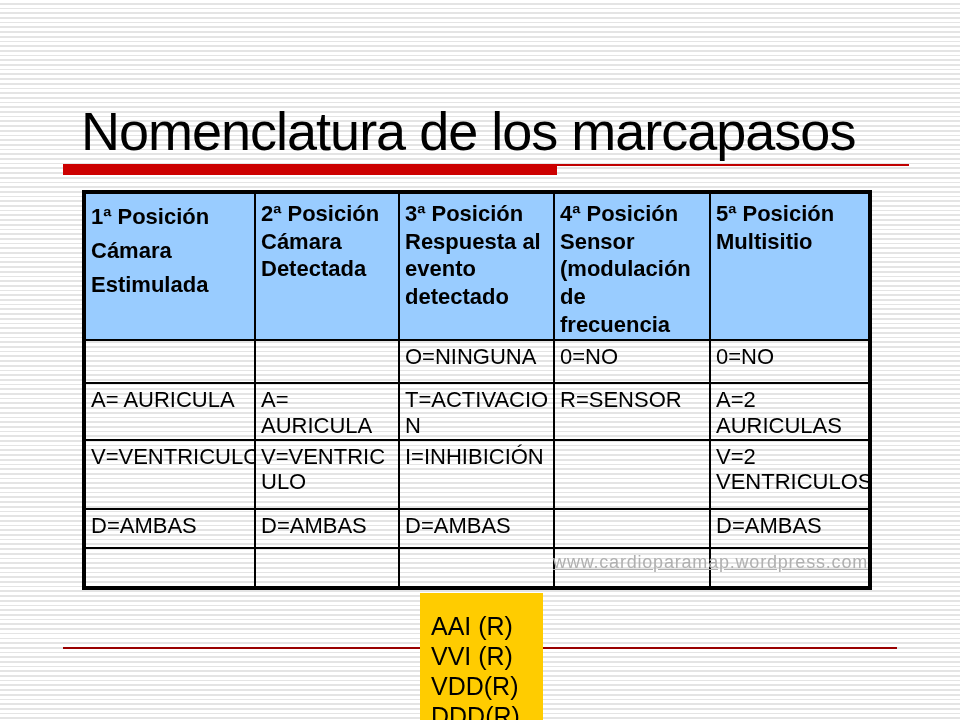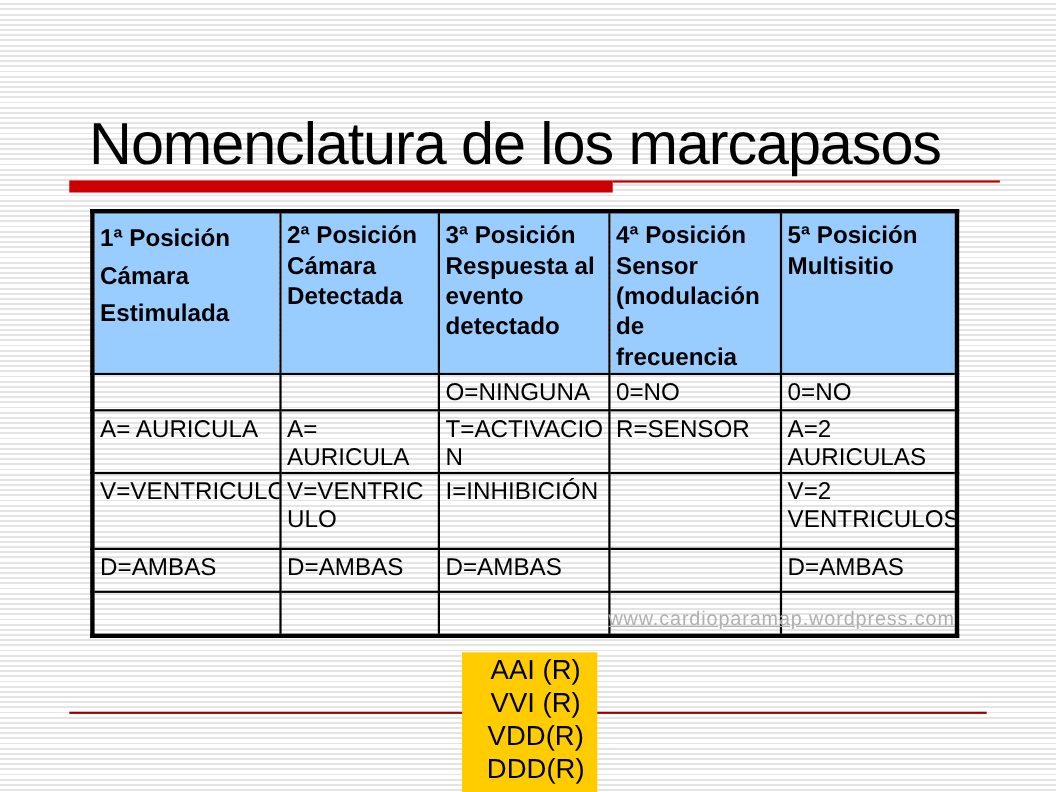--- a/index.html
+++ b/index.html
@@ -65,21 +65,21 @@
     overflow: hidden;
   }
   tr.hr td {
     background: #99ccff;
     font-weight: bold;
     line-height: 1.26;
     padding-top: 6px;
   }
   tr.hr td.loose { line-height: 1.55; }
   tr.hr  { height: 127px; }
-  tr.r1  { height: 33px; }
+  tr.r1  { height: 43px; }
   tr.r2  { height: 36px; }
   tr.r3  { height: 69px; }
   tr.r4  { height: 39px; margin-top: 42px; }
   tr.r5  { height: 40px; }
 
   .watermark {
     position: absolute;
     left: 520px;
     top: 552px;
     width: 348px;
@@ -101,23 +101,22 @@
     z-index: 1;
   }
 
   .callout {
     position: absolute;
     left: 420px;
     top: 593px;
     width: 123px;
     height: 127px;
     background: #ffcc00;
-    padding: 1px 0 0 11px;
+    padding: 18px 0 0 11px;
     z-index: 2;
-    text-align: center;
   }
   .callout-line {
     font-size: 25px;
     line-height: 30px;
     color: #000000;
     white-space: nowrap;
   }
 </style>
 </head>
 <body>

